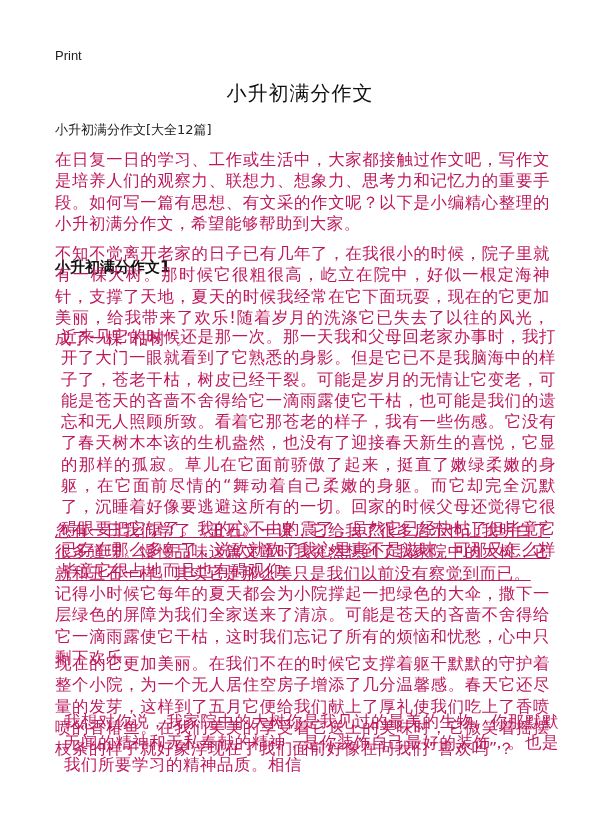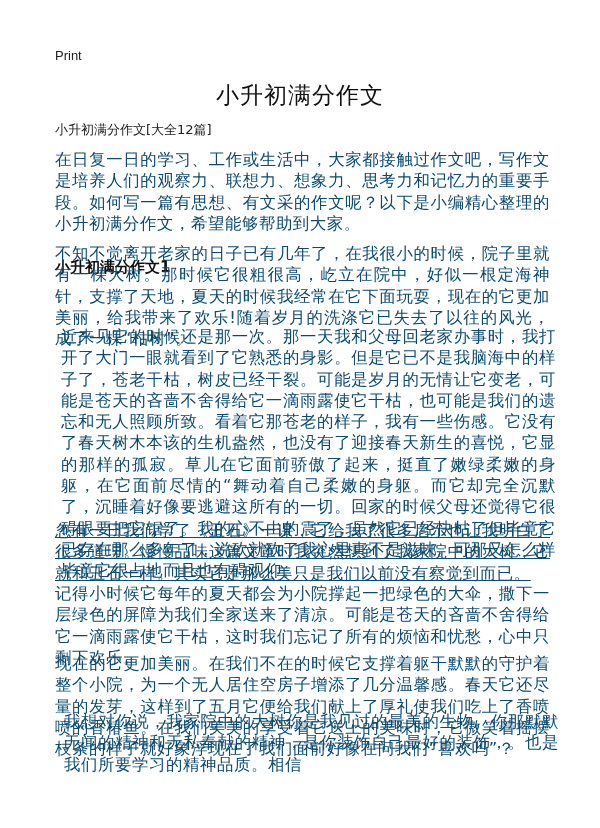--- a/index.html
+++ b/index.html
@@ -6,28 +6,28 @@
   body {
     width: 600px; height: 828px; overflow: hidden; position: relative;
     font-family: "DejaVu Sans", sans-serif; color: #1a1a1a;
   }
   .print {
     position: absolute; left: 55px; top: 48px;
     font-family: Liberation Sans, sans-serif; font-size: 13px; color: #222;
   }
   .title {
     position: absolute; left: 0; width: 600px; top: 80px; text-align: center;
-    font-size: 23px; color: #111; letter-spacing: 1px;
+    font-size: 20px; color: #111; letter-spacing: 1px;
   }
   .subtitle {
     position: absolute; left: 55px; top: 121px; font-size: 13px; color: #222;
   }
   .para {
     position: absolute; left: 55px; width: 495px;
-    font-size: 16.4px; line-height: 21.3px; color: #0c4a6e;
+    font-size: 16.4px; line-height: 21.3px; color: #be185d;
     letter-spacing: 0.6px; text-align: justify;
     word-break: break-all;
   }
   .section-head {
     position: absolute; left: 55px; font-size: 15px; font-weight: bold; color: #111; margin-top: 40px;
   }
 </style>
 </head>
 <body>
 

